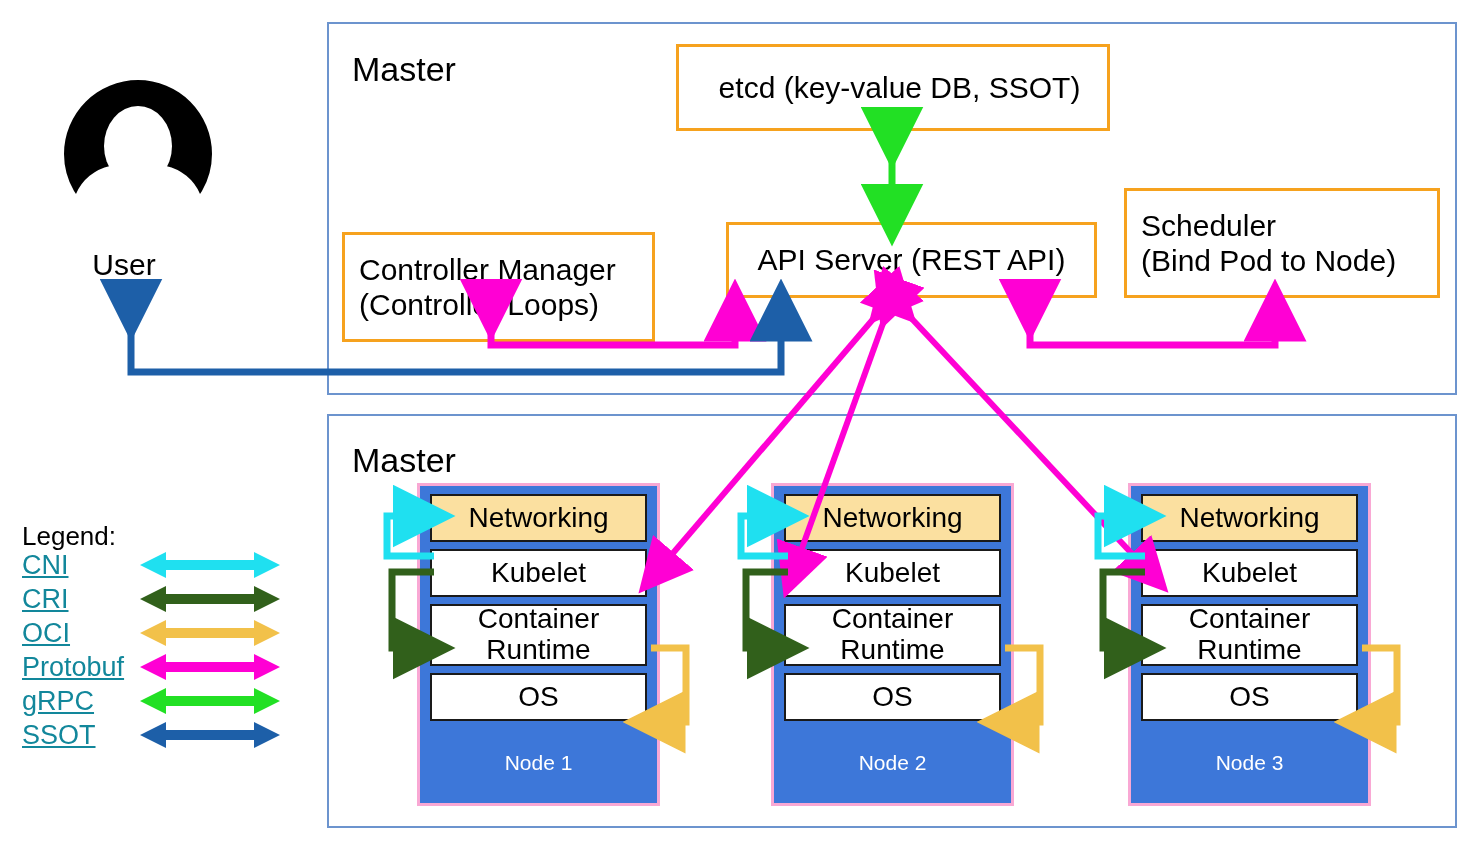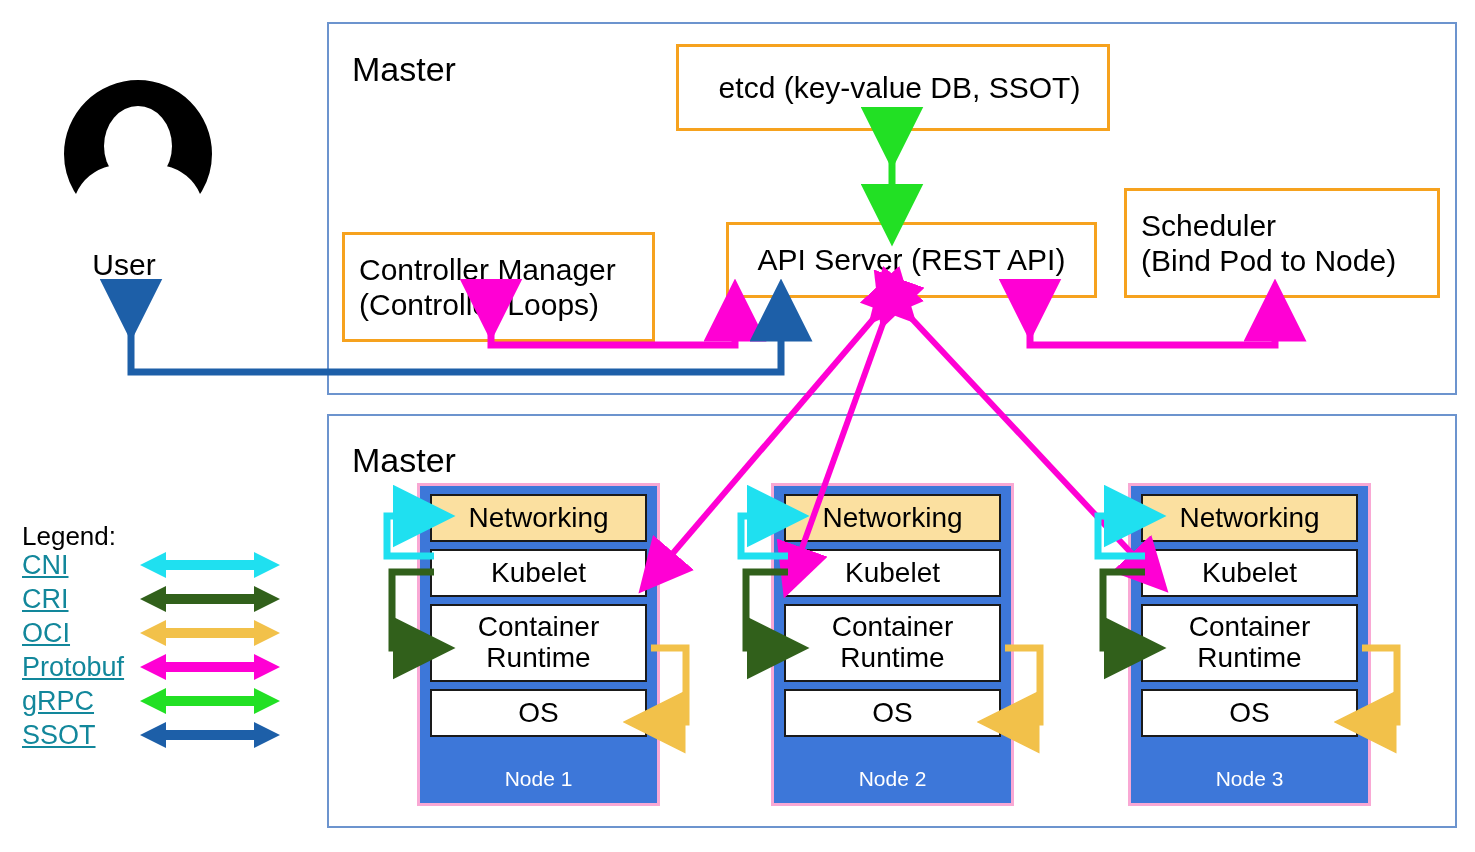--- a/index.html
+++ b/index.html
@@ -72,21 +72,21 @@
     justify-content: center;
     text-align: center;
     font-size: 28px;
     color: #000000;
     line-height: 1.1;
     box-sizing: border-box;
     white-space: pre-line;
   }
   .node-layer.networking { background: #FBE0A0; }
   .node-layer.h1 { height: 48px; }
-  .node-layer.h2 { height: 78px; }
+  .node-layer.h2 { height: 62px; }
   .node-name {
     margin-top: 24px;
     text-align: center;
     color: #ffffff;
     font-size: 21px;
     line-height: 1;
   }
 
   
   .user-label {

